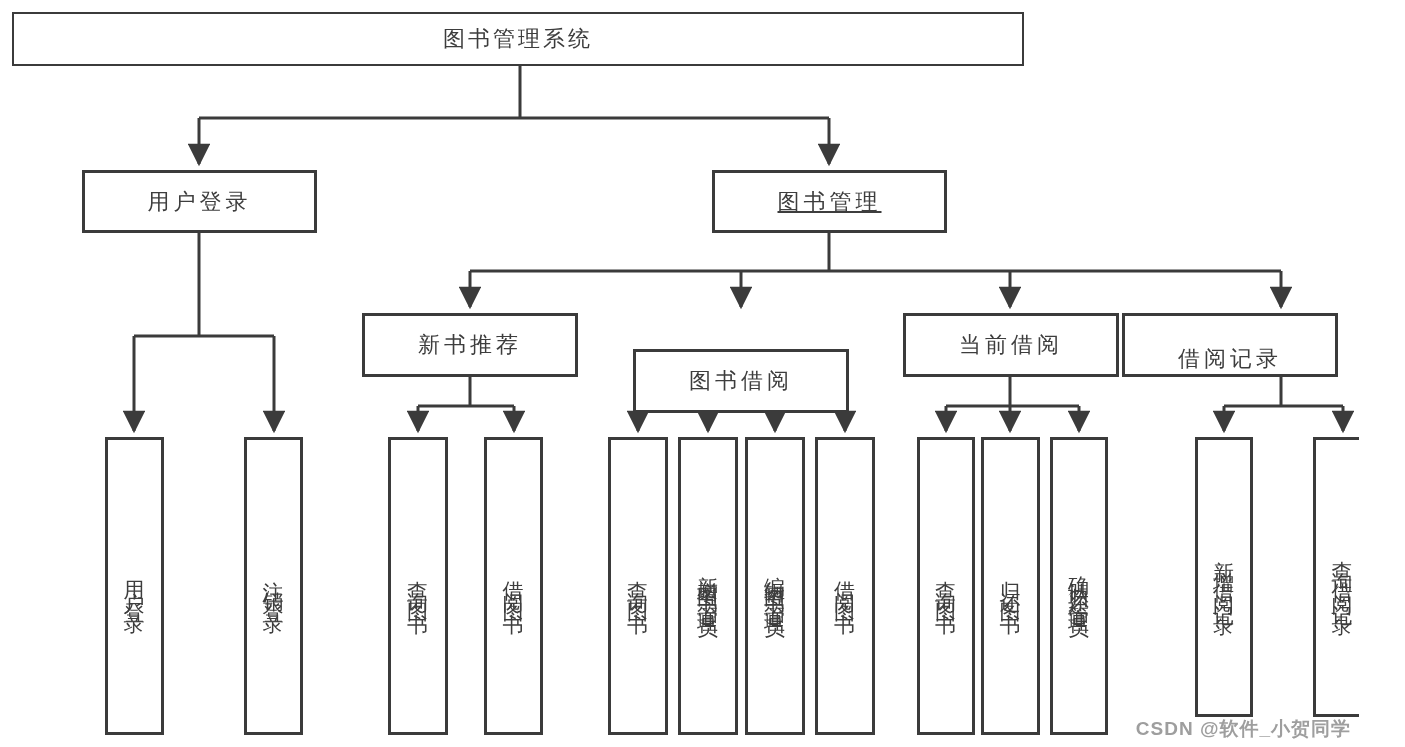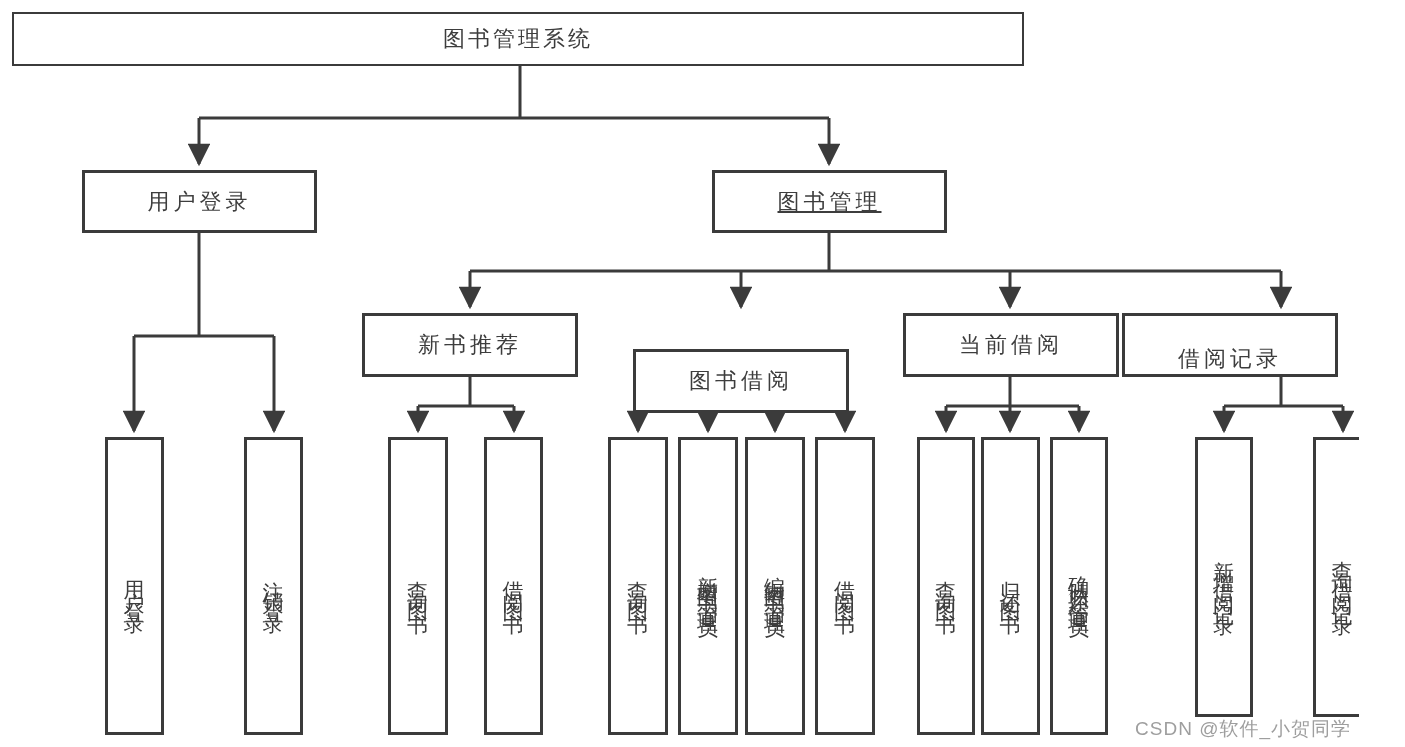--- a/index.html
+++ b/index.html
@@ -65,20 +65,21 @@
     line-height: 1;
     white-space: nowrap;
   }
   .watermark {
     position: absolute;
     right: 8px;
     bottom: 5px;
     font-size: 19px;
     letter-spacing: 1px;
     color: #9e9e9e;
+    font-weight: bold;
   }
 </style>
 </head>
 <body>
 
 <div class="stage">
 
   <svg class="connectors" viewBox="0 0 1405 747" xmlns="http://www.w3.org/2000/svg">
     <defs>
       <marker id="arrow" viewBox="0 0 10 10" refX="9" refY="5" markerWidth="8" markerHeight="7.5" orient="auto">

